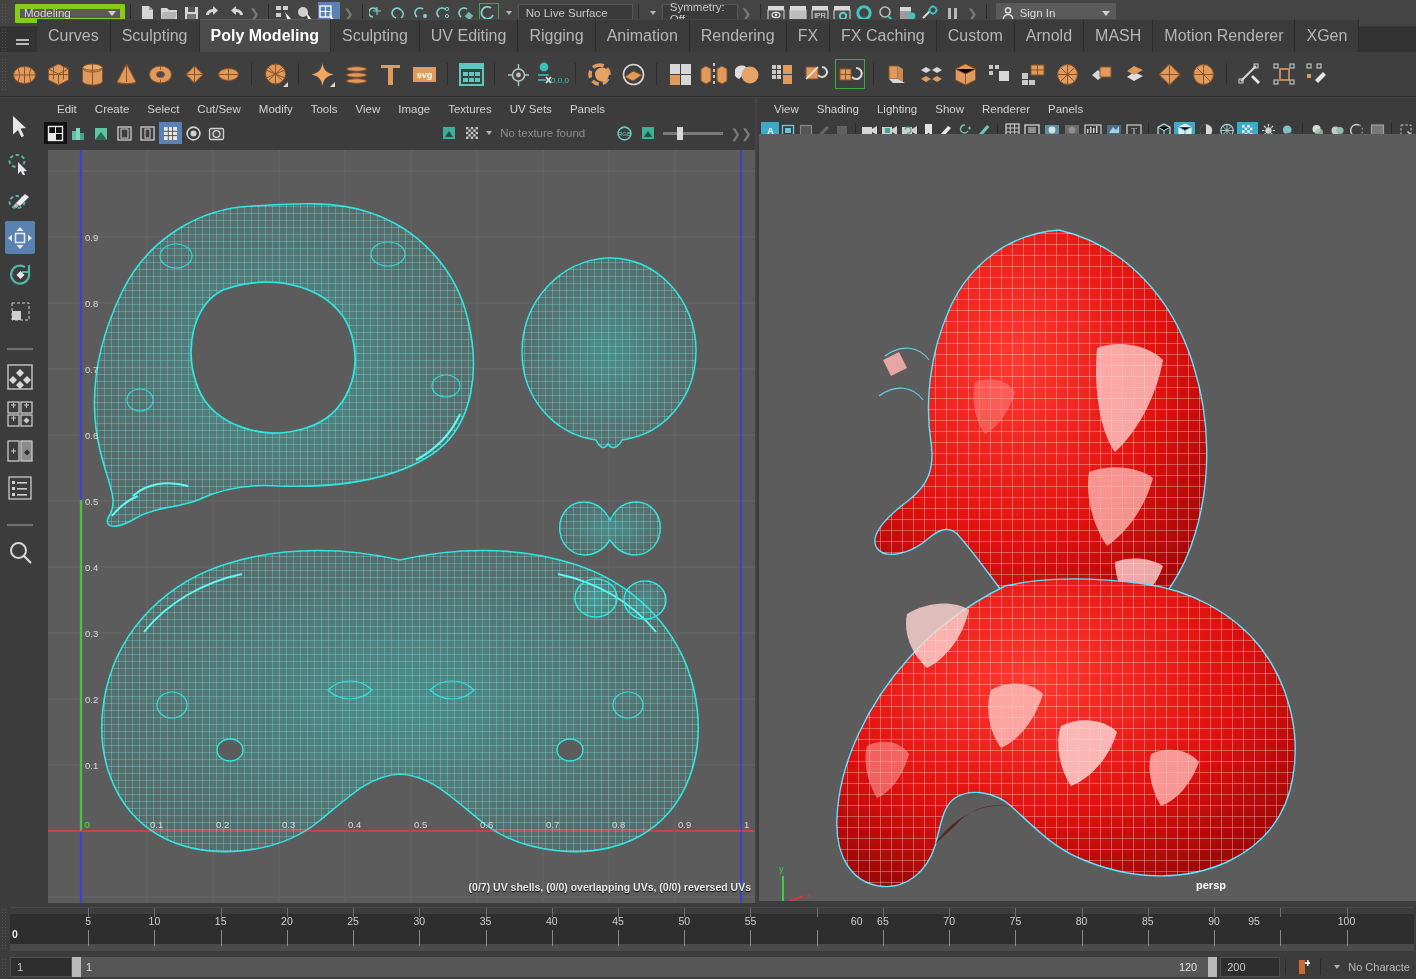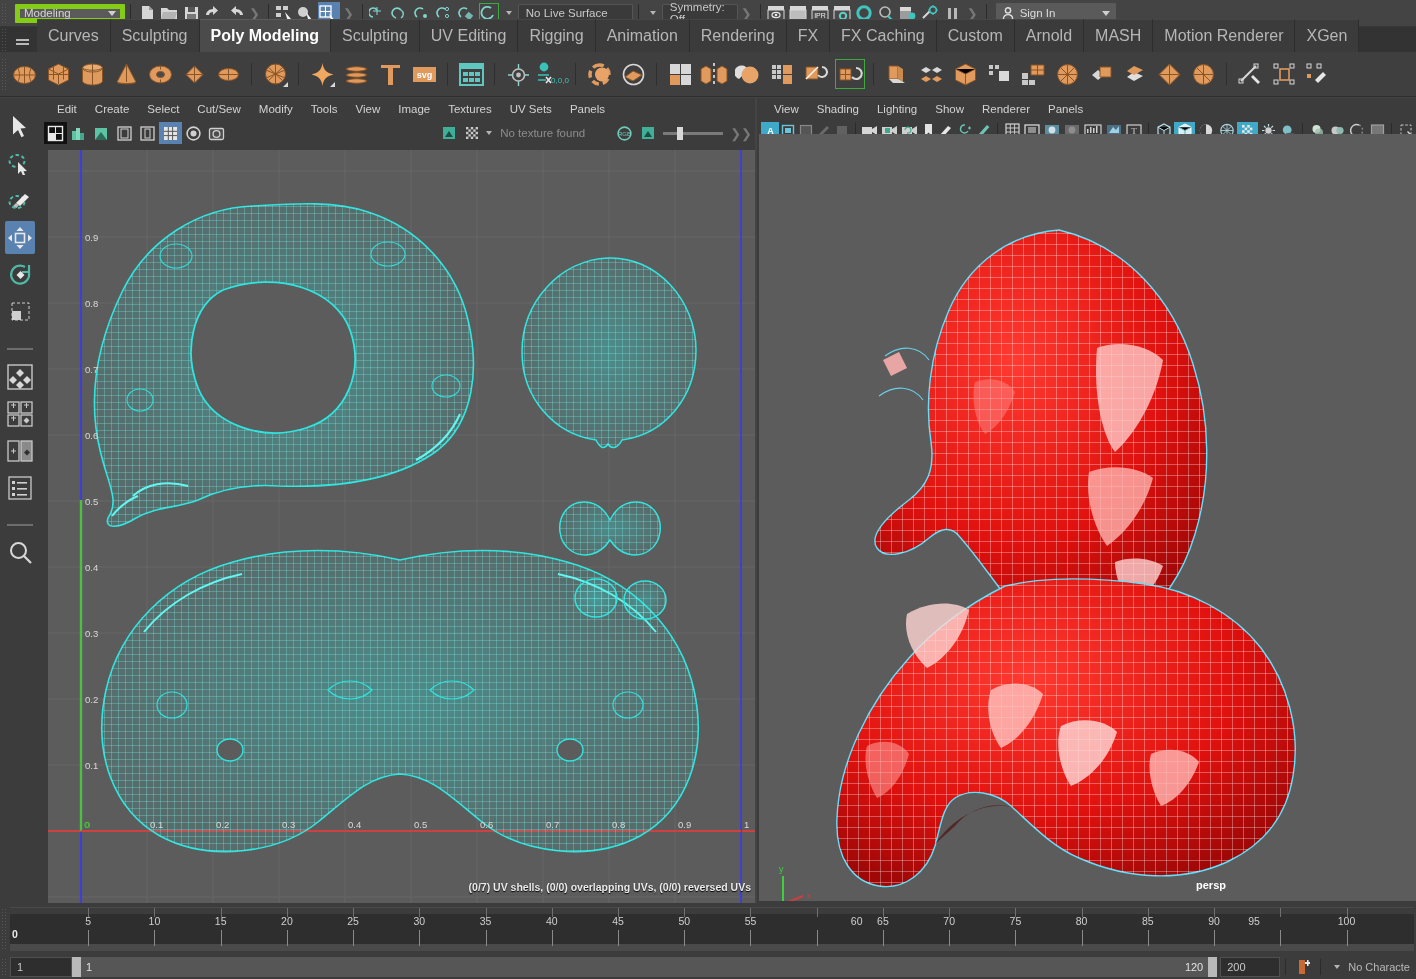--- a/index.html
+++ b/index.html
@@ -92,21 +92,21 @@
   #timecap_bot { position:absolute; left:0; bottom:0; width:1404px; height:6px; background:#4a4a4a;}
 
   
   #rangerow { position:absolute; left:0; top:955px; width:1416px; height:24px; background:#3c3c3c;
      display:flex; align-items:center; }
   .numfld { height:20px; background:#2e2e2e; border:1px solid #4f4f4f; color:#c9c9c9;
      font-size:11px; display:flex; align-items:center; padding:0 6px; }
   #rangebar { position:relative; height:20px; background:#565656; flex:1; display:flex; align-items:center;}
   .rhandle { width:9px;height:20px;background:#b9b9b9;}
   .rtxt { font-size:11px; color:#e2e2e2; padding-left:5px;}
-  .rtxtR { font-size:11px; color:#e2e2e2; padding-right:5px; margin-left:auto;}
+  .rtxtR { font-size:11px; color:#e2e2e2; padding-right:11px; margin-left:auto;}
 </style>
 </head>
 <body>
 
 <div id="app">
 
   <div id="topbar">
     <div class="dotgrip" style="height:22px"></div>
 
     <div id="menuset">

